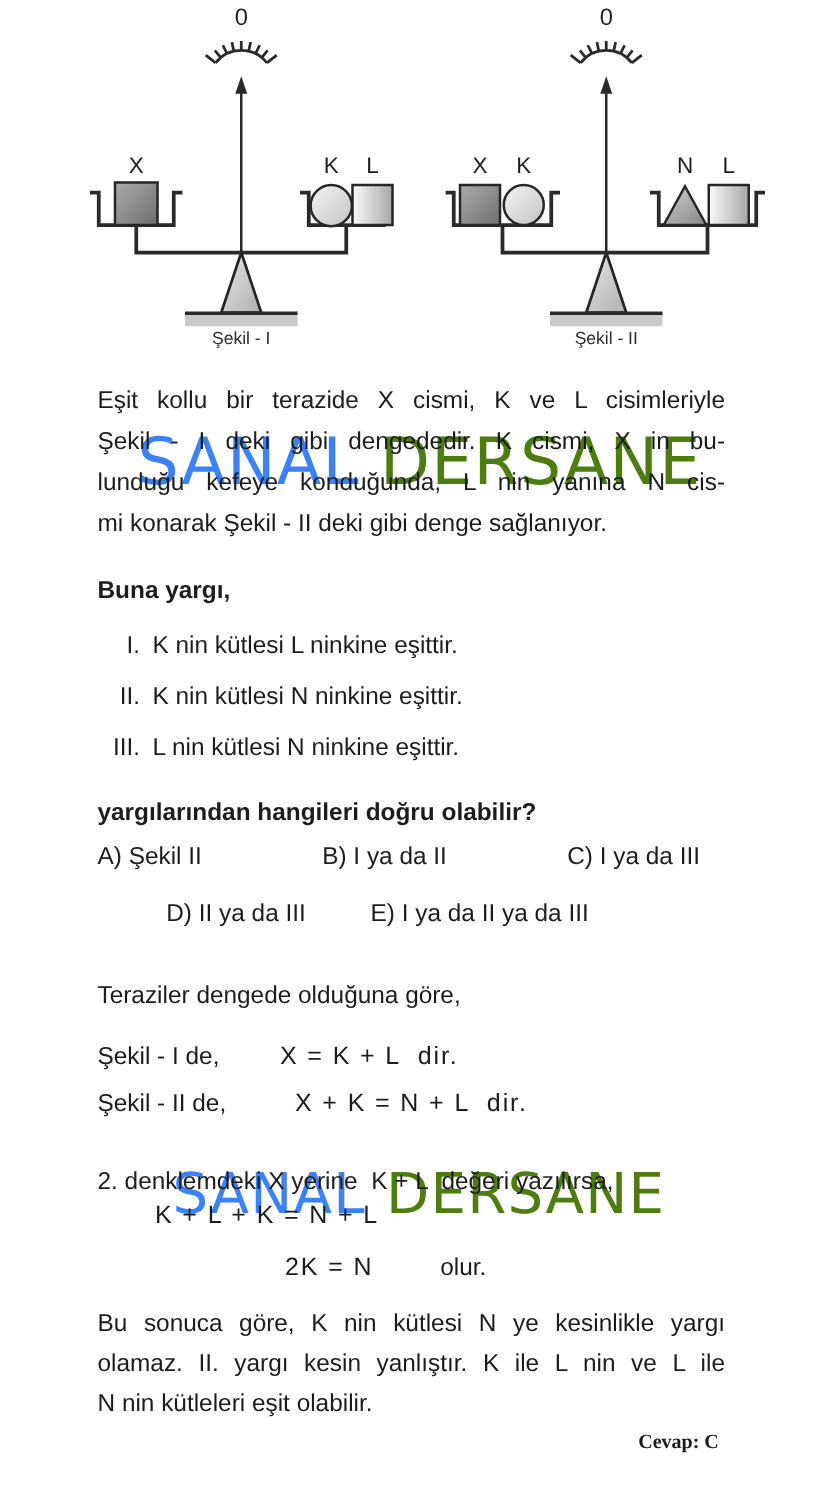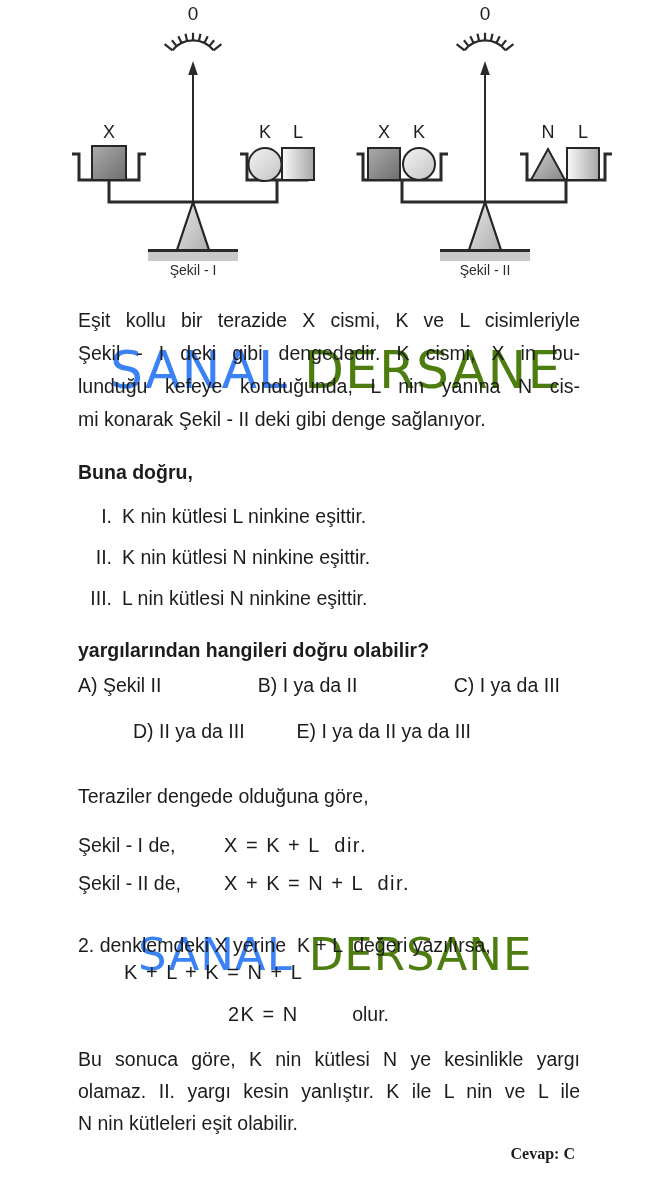--- a/index.html
+++ b/index.html
@@ -134,21 +134,21 @@
     </figure>
   </div>
 
   <div class="t" style="top:304px;">
     <div class="pline">Eşit kollu bir terazide X cismi, K ve L cisimleriyle</div>
     <div class="pline">Şekil - I deki gibi dengededir. K cismi, X in bu-</div>
     <div class="pline">lunduğu kefeye konduğunda, L nin yanına N cis-</div>
     <div class="pline last">mi konarak Şekil - II deki gibi denge sağlanıyor.</div>
   </div>
 
-  <div class="t bold" style="top:456px;">Buna doğru,</div>
+  <div class="t bold" style="top:456px;">Buna yargı,</div>
 
   <div class="t" style="top:500px;">
     <div class="litem">
       <span class="lnum">I.</span>
       <span>K nin kütlesi L ninkine eşittir.</span>
     </div>
     <div class="litem">
       <span class="lnum">II.</span>
       <span>K nin kütlesi N ninkine eşittir.</span>
     </div>
@@ -169,21 +169,21 @@
     <span>D) II ya da III</span>
     <span>E) I ya da II ya da III</span>
   </div>
 
   <div class="t" style="top:780px;">Teraziler dengede olduğuna göre,</div>
 
   <div class="t eqrow" style="top:832px;">
     <span class="eqlabel">Şekil - I de,</span>
     <span class="formula">X = K + L  dir.</span>
   </div>
-  <div class="t eqrow" style="top:870px;">
+  <div class="t eqrow" style="top:870px;gap:12px;">
     <span class="eqlabel">Şekil - II de,</span>
     <span class="formula">X + K = N + L  dir.</span>
   </div>
 
   <div class="t sol-pre" style="top:915px;margin-top:14px;">2. denklemdeki X yerine  K + L  değeri yazılırsa,</div>
 
   <div class="t formula" style="top:956px; left:124px;">K + L + K = N + L</div>
 
   <div class="t" style="top:998px; left:228px;">
     <span class="formula">2K = N</span>

